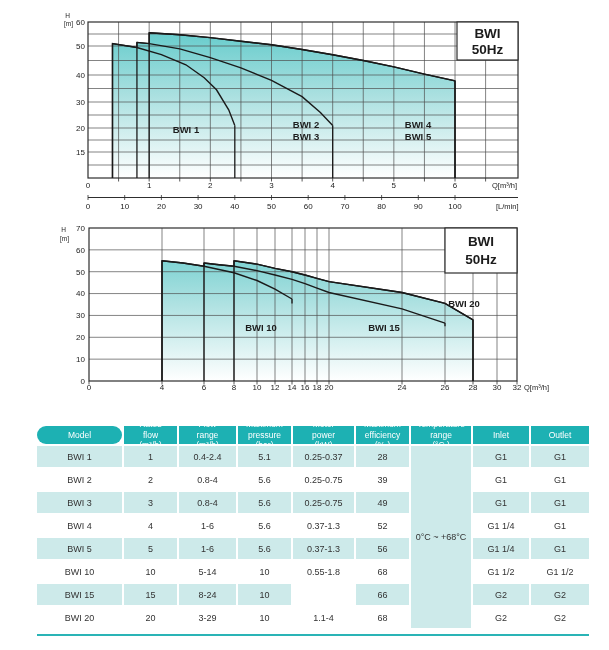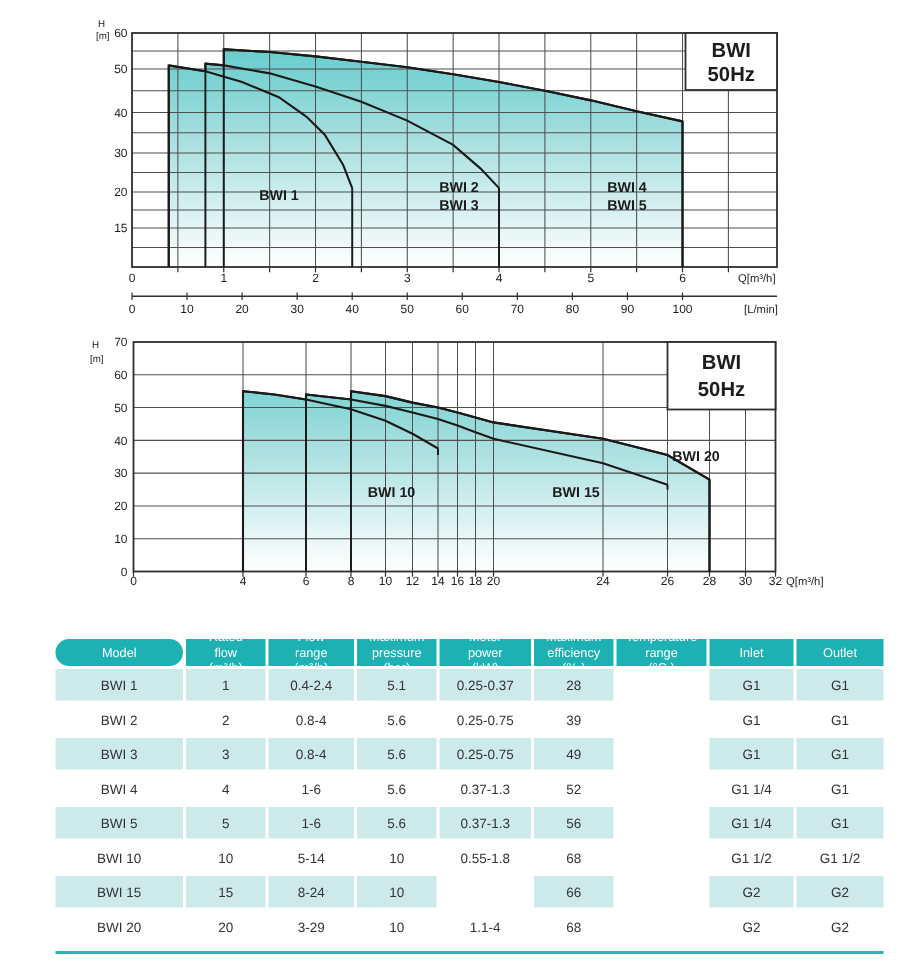--- a/index.html
+++ b/index.html
@@ -304,15 +304,16 @@
       <div class="td rowA" style="grid-area: 8 / 8;">G2</div>
       <div class="td rowA" style="grid-area: 8 / 9;">G2</div>
       <div class="td rowB" style="grid-area: 9 / 1;">BWI 20</div>
       <div class="td rowB" style="grid-area: 9 / 2;">20</div>
       <div class="td rowB" style="grid-area: 9 / 3;">3-29</div>
       <div class="td rowB" style="grid-area: 9 / 4;">10</div>
       <div class="td rowB" style="grid-area: 9 / 5;">1.1-4</div>
       <div class="td rowB" style="grid-area: 9 / 6;">68</div>
       <div class="td rowB" style="grid-area: 9 / 8;">G2</div>
       <div class="td rowB" style="grid-area: 9 / 9;">G2</div>
+      <div class="tempcell" style="grid-area: 2 / 7 / span 8;">0°C ~ +68°C</div>
     </div>
   <div class="rule"></div>
 </div>
 
 </body></html>

